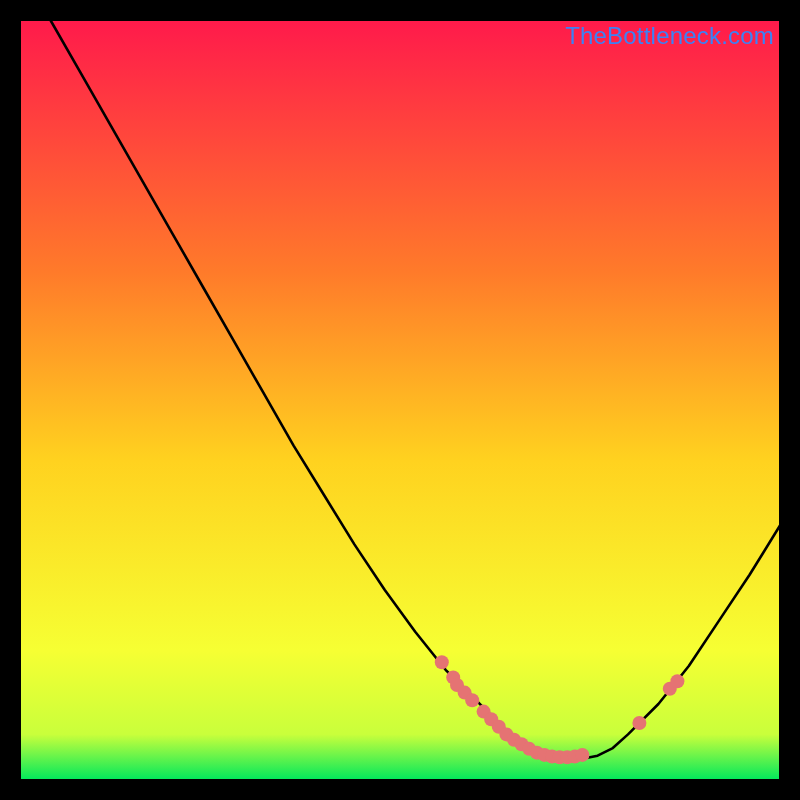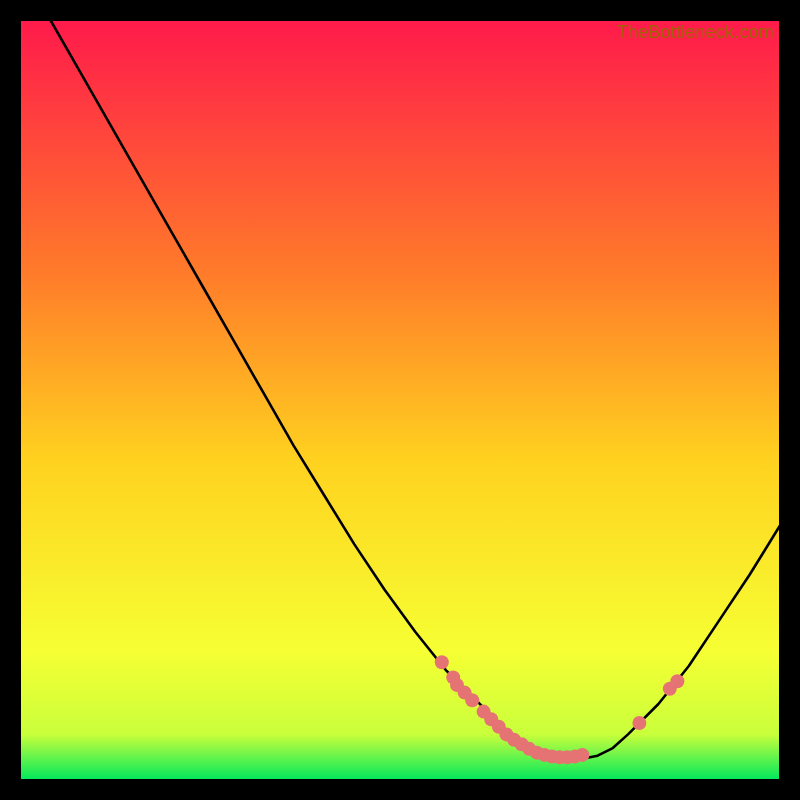--- a/index.html
+++ b/index.html
@@ -23,22 +23,22 @@
     position: absolute;
     left: 0;
     top: 0;
     width: 760px;
     height: 760px;
   }
   .watermark {
     position: absolute;
     top: 2px;
     right: 6px;
-    color: #a16207;
-    font-size: 18px;
+    color: #3b82f6;
+    font-size: 24px;
     font-weight: 500;
     letter-spacing: 0.2px;
     z-index: 10;
     user-select: none;
   }
   svg {
     display: block;
   }
 </style>
 </head>

